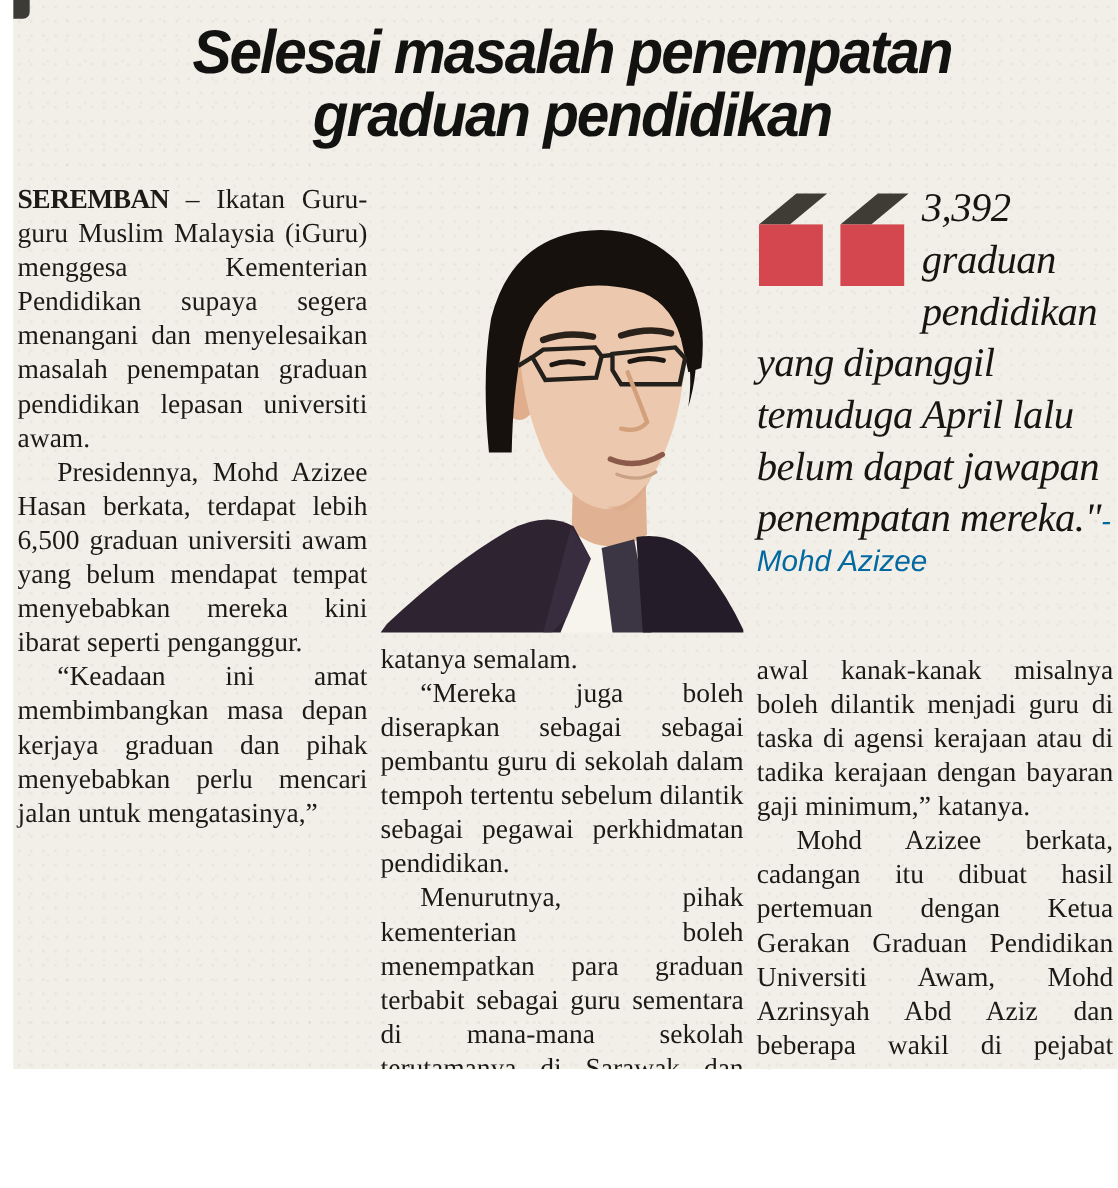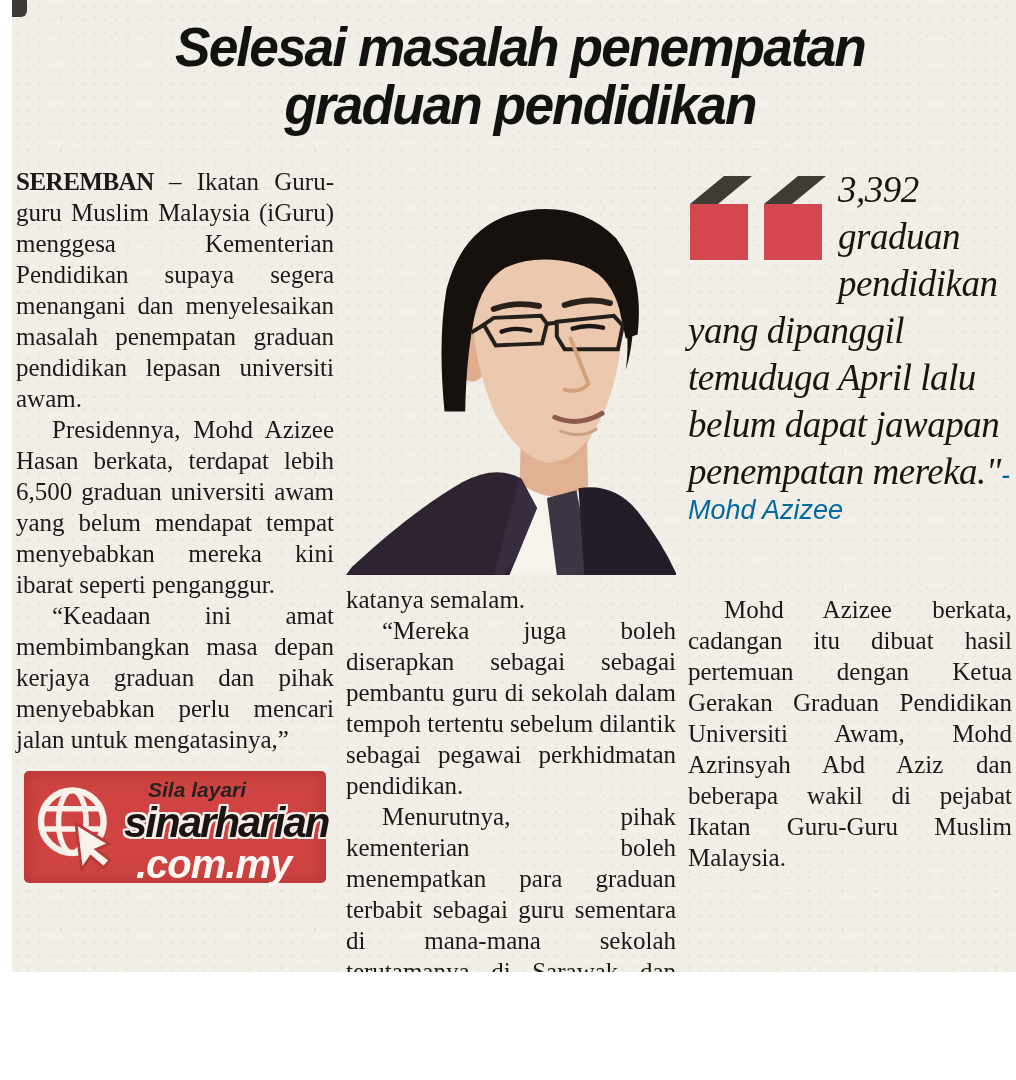--- a/index.html
+++ b/index.html
@@ -109,36 +109,20 @@
 
   <h1 class="headline"><span>Selesai masalah penempatan</span><br><span>graduan pendidikan</span></h1>
 
   <div class="columns">
 
     <div class="col">
       <p><span class="dateline">SEREMBAN</span><span> – </span><span>Ikatan Guru-guru Muslim Malaysia (iGuru) menggesa Kementerian Pendidikan supaya segera menangani dan menyelesaikan masalah penempatan graduan pendidikan lepasan universiti awam.</span></p>
       <p class="indent">Presidennya, Mohd Azizee Hasan berkata, terdapat lebih 6,500 graduan universiti awam yang belum mendapat tempat menyebabkan mereka kini ibarat seperti penganggur.</p>
       <p class="indent">“Keadaan ini amat membimbangkan masa depan kerjaya graduan dan pihak menyebabkan perlu mencari jalan untuk mengatasinya,”</p>
 
-      <div class="sinar-logo">
-        <svg class="sinar-globe" width="92" height="96" viewBox="0 0 100 104">
-          <g fill="none" stroke="#f8f2ea" stroke-width="7">
-            <circle cx="46" cy="44" r="34"></circle>
-            <ellipse cx="46" cy="44" rx="15" ry="34" stroke-width="6"></ellipse>
-            <line x1="14" y1="30" x2="78" y2="30" stroke-width="6"></line>
-            <line x1="12" y1="52" x2="80" y2="52" stroke-width="6"></line>
-          </g>
-          <polygon points="50,46 56,96 66,82 80,94 87,86 72,74 86,68" fill="#f8f2ea" stroke="#b53a38" stroke-width="3"></polygon>
-        </svg>
-        <div class="sinar-text">
-          <span class="sinar-tagline">Sila layari</span>
-          <span class="sinar-name">sinarharian</span>
-          <span class="sinar-tld">.com.my</span>
-        </div>
-      </div>
     </div>
 
     <div class="col">
       <div class="portrait">
         <svg viewBox="0 0 335 412">
 
           <path d="M178 250 L176 332 Q206 352 246 330 L244 245 Z" fill="#e0b293"></path>
 
           <path d="M148 412 L174 316 Q210 348 252 318 L284 412 Z" fill="#f7f4ee"></path>
 
@@ -192,17 +176,18 @@
             <polygon points="2,32 36,4 64,4 30,32" fill="#3e3c34"></polygon>
             <rect x="2" y="32" width="58" height="56" fill="#d5474f"></rect>
           </g>
           <g transform="translate(74,0)">
             <polygon points="2,32 36,4 64,4 30,32" fill="#3e3c34"></polygon>
             <rect x="2" y="32" width="58" height="56" fill="#d5474f"></rect>
           </g>
         </svg>
         <span class="pullquote-text">3,392 graduan pendidikan yang dipanggil temuduga April lalu belum dapat jawapan penempatan mereka."</span><span class="pullquote-attr">-Mohd Azizee</span>
       </div>
+      <p>awal kanak-kanak misalnya boleh dilantik menjadi guru di taska di agensi kerajaan atau di tadika kerajaan dengan bayaran gaji minimum,” katanya.</p>
       <p class="indent">Mohd Azizee berkata, cadangan itu dibuat hasil pertemuan dengan Ketua Gerakan Graduan Pendidikan Universiti Awam, Mohd Azrinsyah Abd Aziz dan beberapa wakil di pejabat Ikatan Guru-Guru Muslim Malaysia.</p>
     </div>
 
   </div>
 </div>
 
 </body></html>

